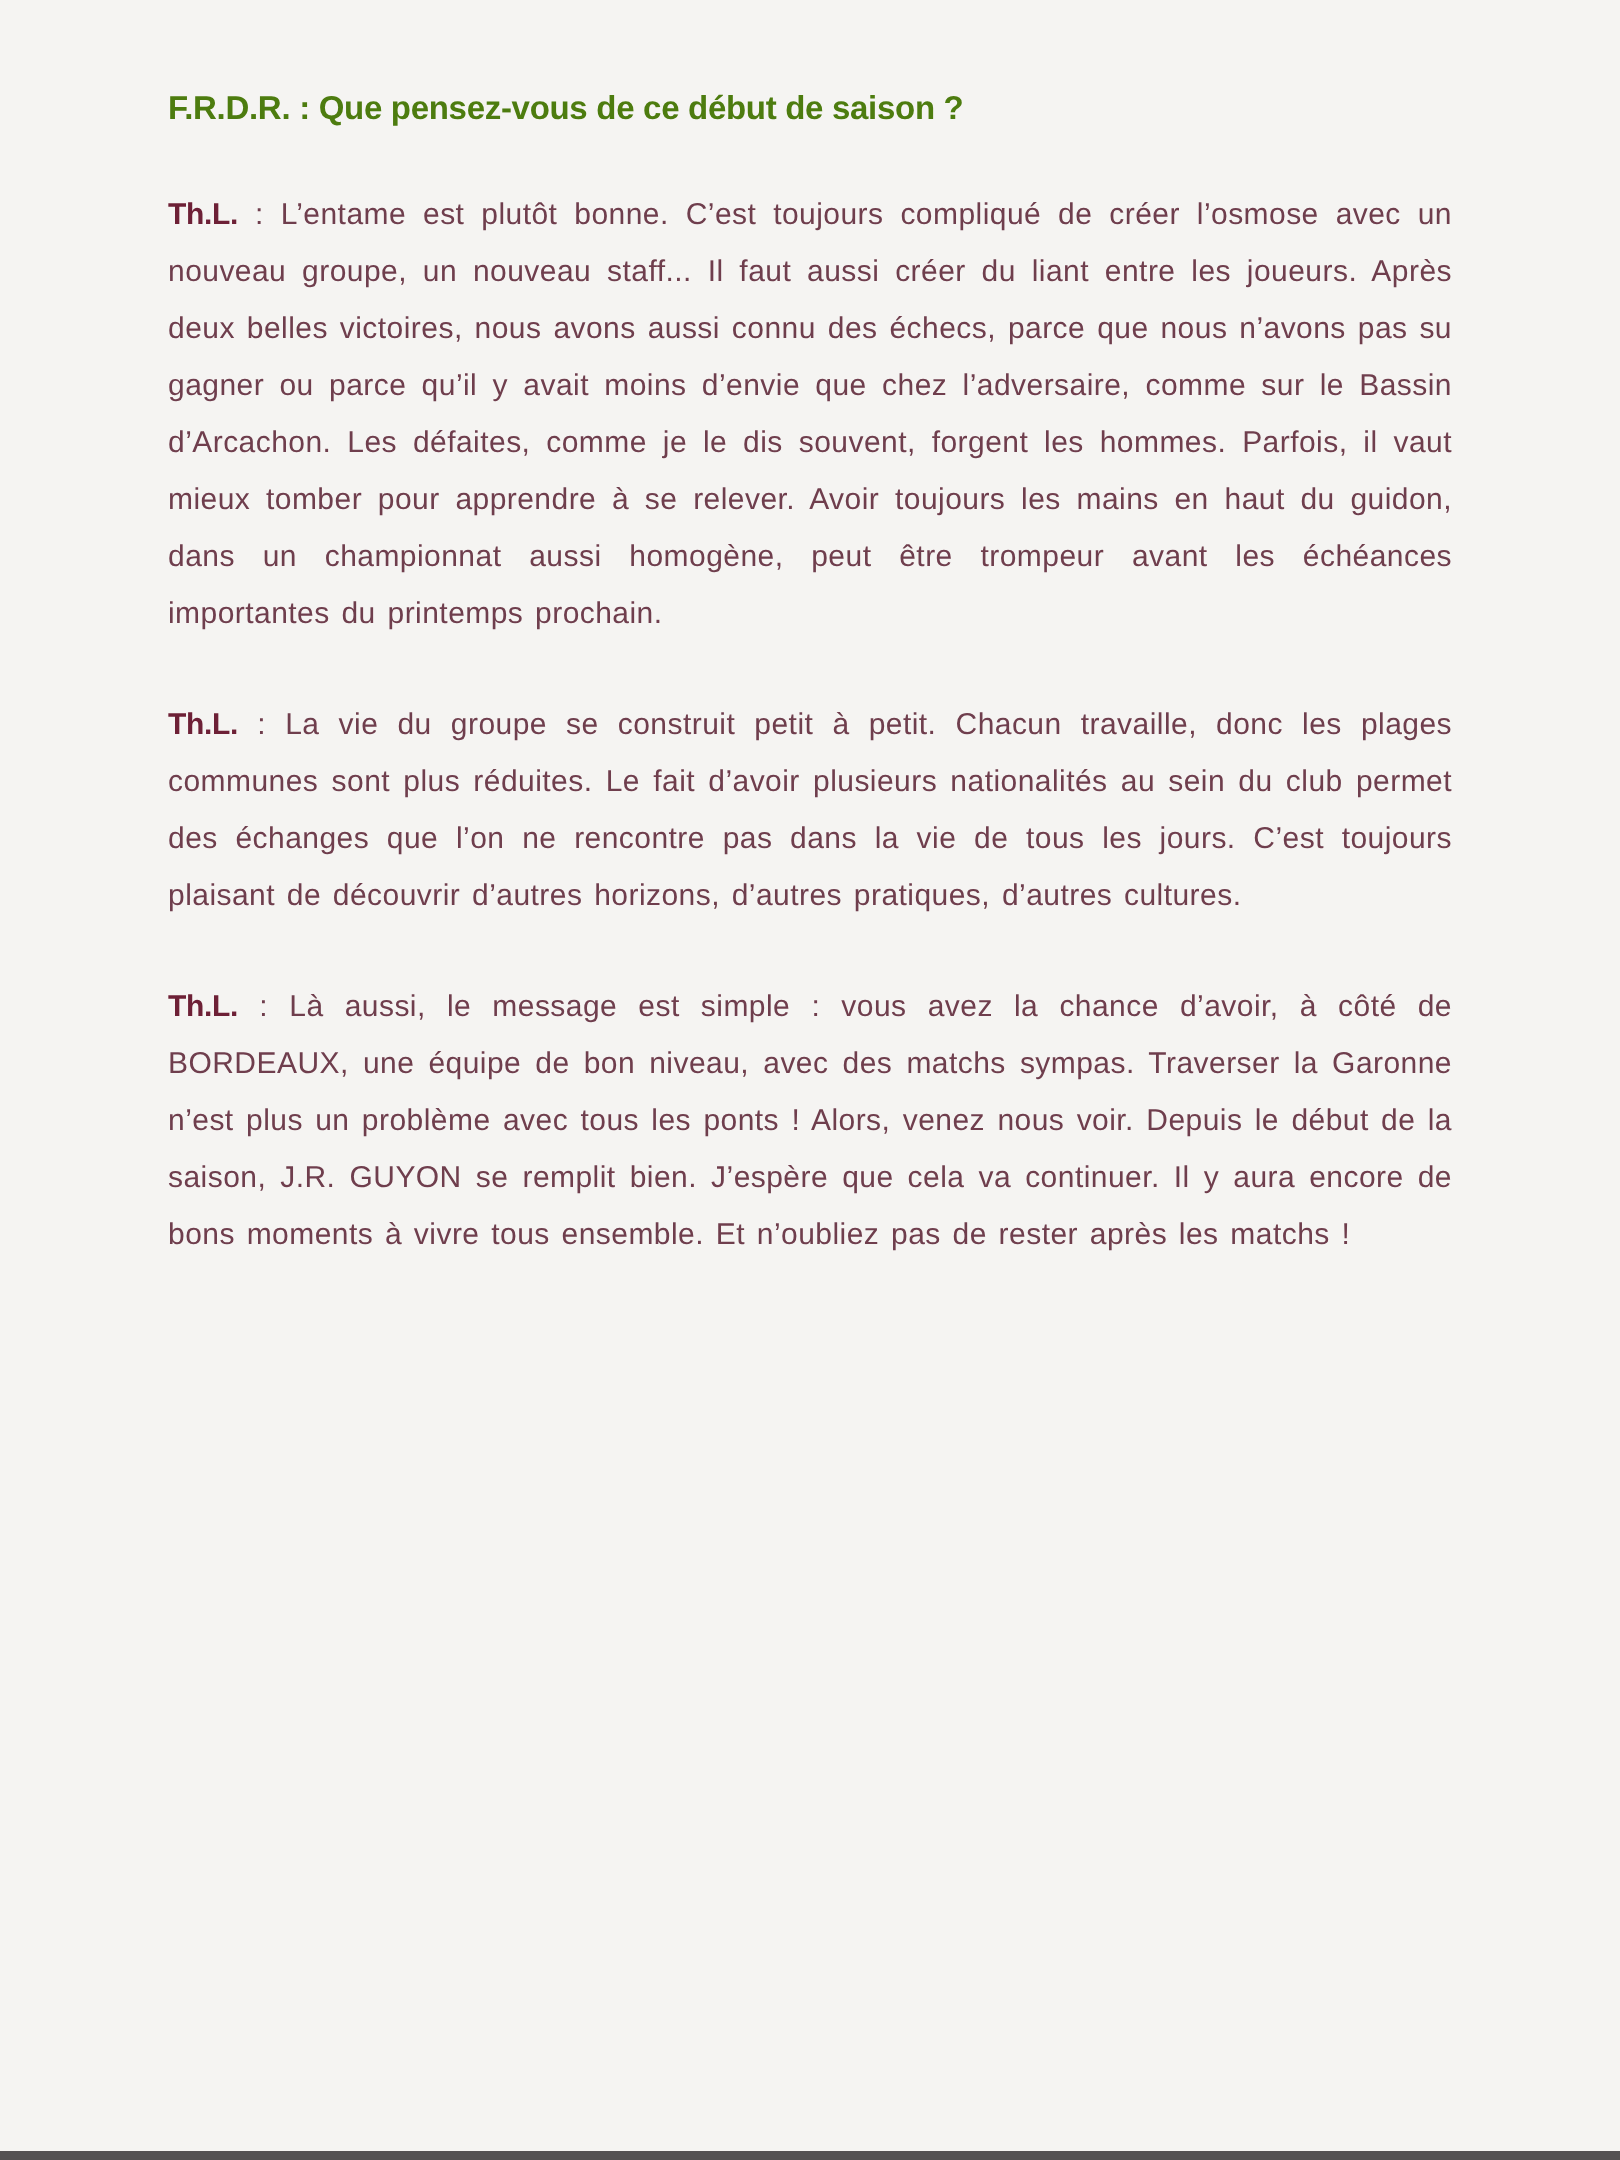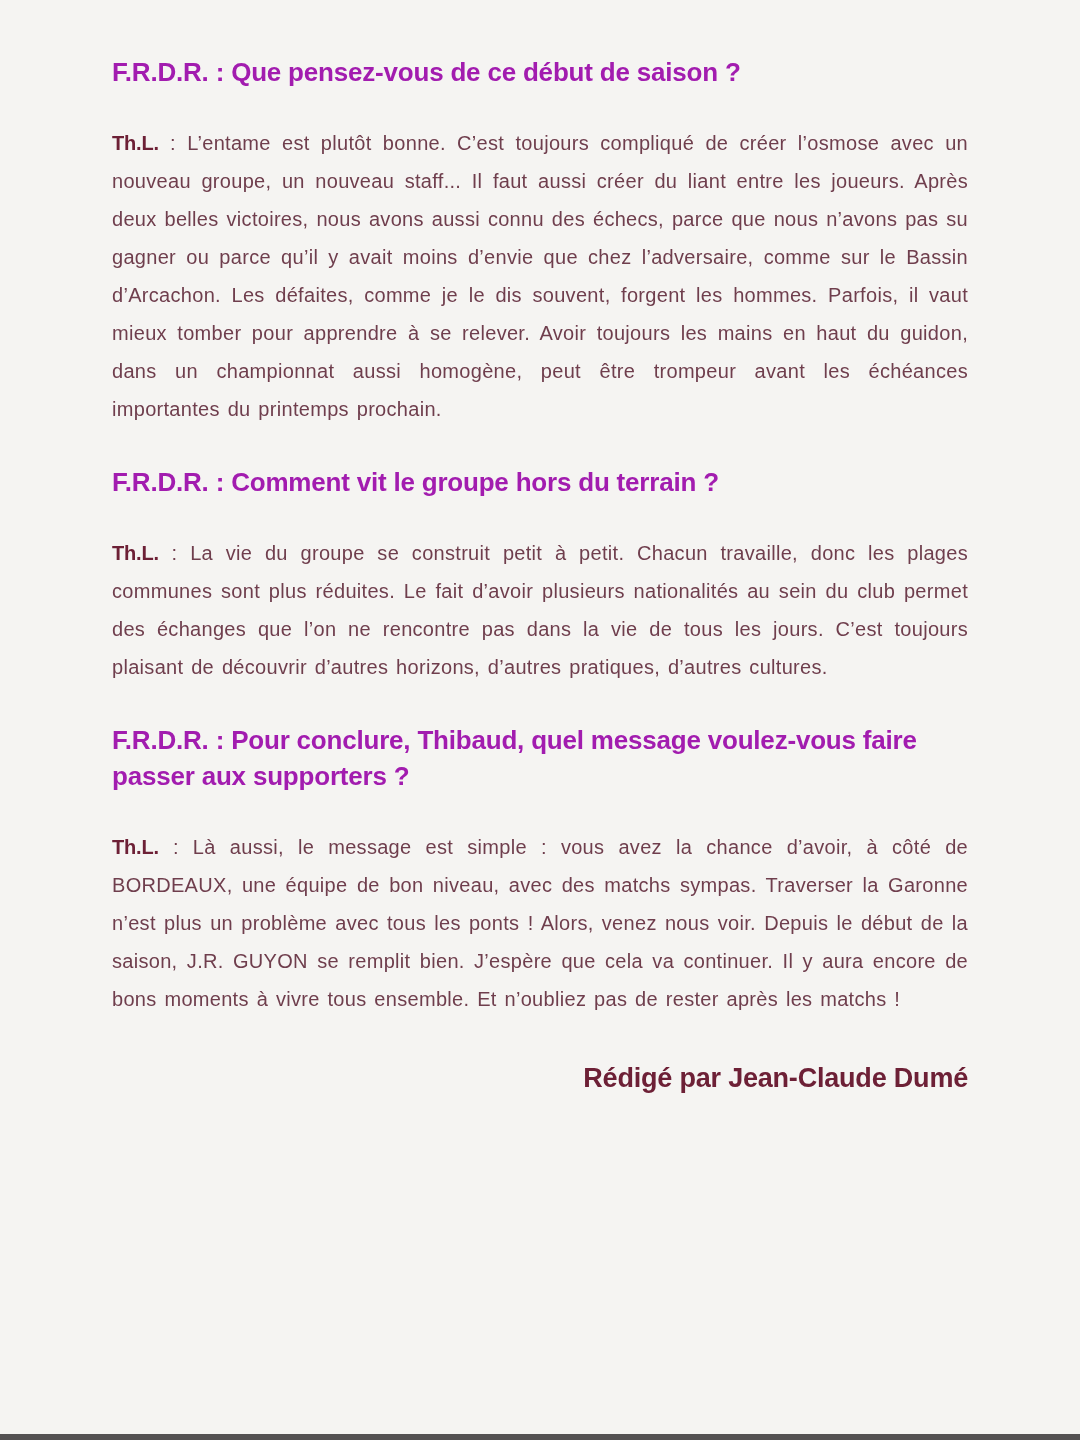--- a/index.html
+++ b/index.html
@@ -20,25 +20,25 @@
     background: #f5f4f2;
   }
   .content {
     position: absolute;
     top: 54px;
     left: 112px;
     width: 856px;
   }
   .question {
     margin: 0 0 34px 0;
-    font-size: 26px;
+    font-size: 22px;
     line-height: 36px;
     font-weight: 700;
     letter-spacing: -0.2px;
-    color: #a21caf;
+    color: #4d7c0f;
   }
   .answer {
     margin: 0 0 36px 0;
     font-size: 20px;
     line-height: 38px;
     font-weight: 400;
     letter-spacing: 0.3px;
     word-spacing: 2px;
     color: #6f3e4d;
     text-align: justify;
@@ -69,23 +69,20 @@
 </style>
 </head>
 <body>
 
 <div class="page">
   <div class="content">
 
     <h2 class="question">F.R.D.R. : Que pensez-vous de ce début de saison ?</h2>
     <p class="answer"><span class="speaker">Th.L.</span> <span>: L’entame est plutôt bonne. C’est toujours compliqué de créer l’osmose avec un nouveau groupe, un nouveau staff... Il faut aussi créer du liant entre les joueurs. Après deux belles victoires, nous avons aussi connu des échecs, parce que nous n’avons pas su gagner ou parce qu’il y avait moins d’envie que chez l’adversaire, comme sur le Bassin d’Arcachon. Les défaites, comme je le dis souvent, forgent les hommes. Parfois, il vaut mieux tomber pour apprendre à se relever. Avoir toujours les mains en haut du guidon, dans un championnat aussi homogène, peut être trompeur avant les échéances importantes du printemps prochain.</span></p>
 
-    <h2 class="question">F.R.D.R. : Comment vit le groupe hors du terrain ?</h2>
     <p class="answer"><span class="speaker">Th.L.</span> <span>: La vie du groupe se construit petit à petit. Chacun travaille, donc les plages communes sont plus réduites. Le fait d’avoir plusieurs nationalités au sein du club permet des échanges que l’on ne rencontre pas dans la vie de tous les jours. C’est toujours plaisant de découvrir d’autres horizons, d’autres pratiques, d’autres cultures.</span></p>
 
-    <h2 class="question">F.R.D.R. : Pour conclure, Thibaud, quel message voulez-vous faire passer aux supporters ?</h2>
     <p class="answer"><span class="speaker">Th.L.</span> <span>: Là aussi, le message est simple : vous avez la chance d’avoir, à côté de BORDEAUX, une équipe de bon niveau, avec des matchs sympas. Traverser la Garonne n’est plus un problème avec tous les ponts ! Alors, venez nous voir. Depuis le début de la saison, J.R. GUYON se remplit bien. J’espère que cela va continuer. Il y aura encore de bons moments à vivre tous ensemble. Et n’oubliez pas de rester après les matchs !</span></p>
 
-    <div class="byline">Rédigé par Jean-Claude Dumé</div>
   </div>
 
   <div class="bottom-bar"></div>
 </div>
 
 </body></html>

